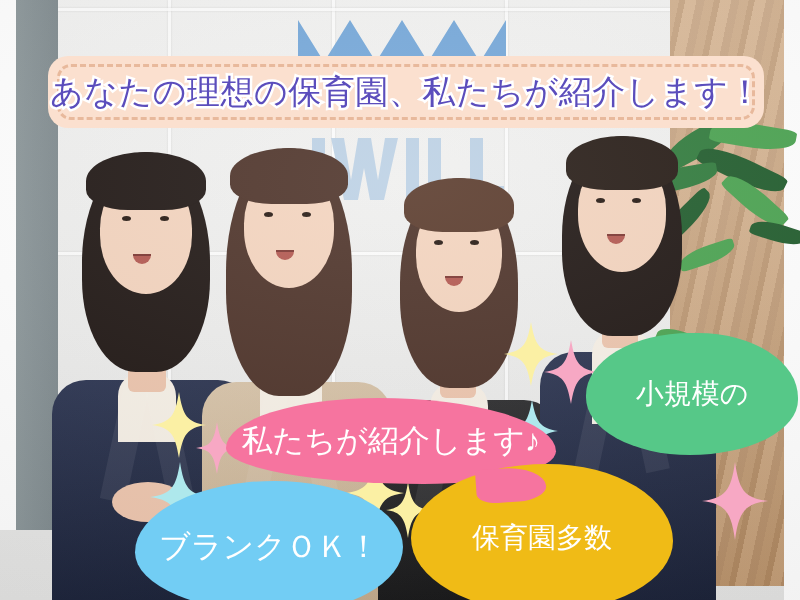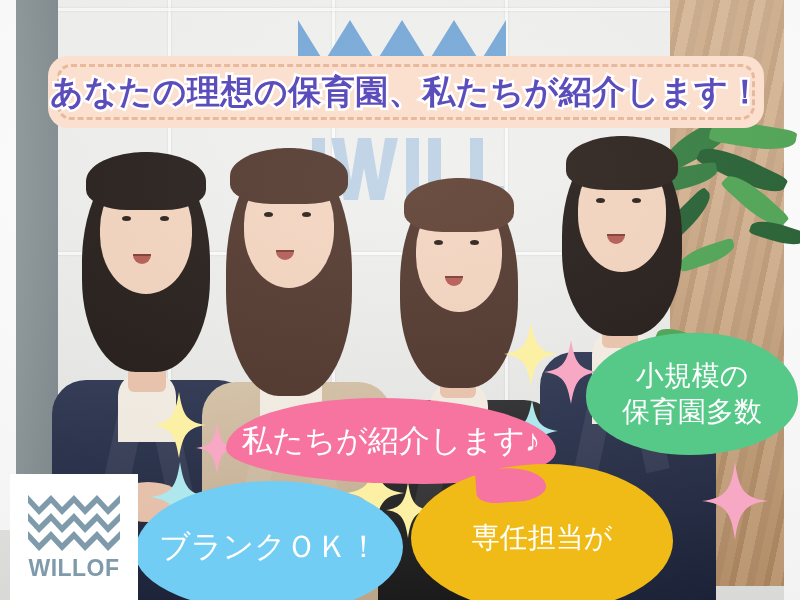--- a/index.html
+++ b/index.html
@@ -174,21 +174,21 @@
   .headline-dash {
     position: absolute;
     left: 9px; top: 8px; right: 9px; bottom: 8px;
     border: 3px dashed #e8b99c;
     border-radius: 14px;
     pointer-events: none;
   }
   .headline-text {
     position: relative;
     font-size: 33px;
-    font-weight: bold;
+    font-weight: normal;
     letter-spacing: .5px;
     color: #5b4dbc;
     -webkit-text-stroke: 5px #ffffff;
     paint-order: stroke fill;
     white-space: nowrap;
   }
 
   
   .blob {
     position: absolute;
@@ -441,40 +441,27 @@
       </svg>
   </div>
 
   <div class="blob blob-pink">
     <span>私たちが紹介します♪</span>
   </div>
 
   <div class="blob blob-green">
     <span>
       <span>小規模の</span><br>
-      <span>保育園多数</span>
     </span>
   </div>
 
   <div class="blob blob-yellow">
     <span>
-      <span>専任担当が</span><br>
+      <span>保育園多数</span><br>
     </span>
   </div>
 
   <div class="blob blob-blue">
     <span>ブランクＯＫ！</span>
   </div>
 
-  <div class="logo-card">
-    <div class="logo-mark">
-      <svg viewBox="0 0 92 58" aria-hidden="true">
-        <g fill="#7f9bab">
-          <polygon points="0,2 11,14 23,2 34,14 46,2 57,14 69,2 80,14 92,2 92,10 80,22 69,10 57,22 46,10 34,22 23,10 11,22 0,10"></polygon>
-          <polygon points="0,20 11,32 23,20 34,32 46,20 57,32 69,20 80,32 92,20 92,28 80,40 69,28 57,40 46,28 34,40 23,28 11,40 0,28"></polygon>
-          <polygon points="0,38 11,50 23,38 34,50 46,38 57,50 69,38 80,50 92,38 92,46 80,58 69,46 57,58 46,46 34,58 23,46 11,58 0,46"></polygon>
-        </g>
-      </svg>
-    </div>
-    <div class="logo-word">WILLOF</div>
-  </div>
 
 </div>
 
 </body></html>

